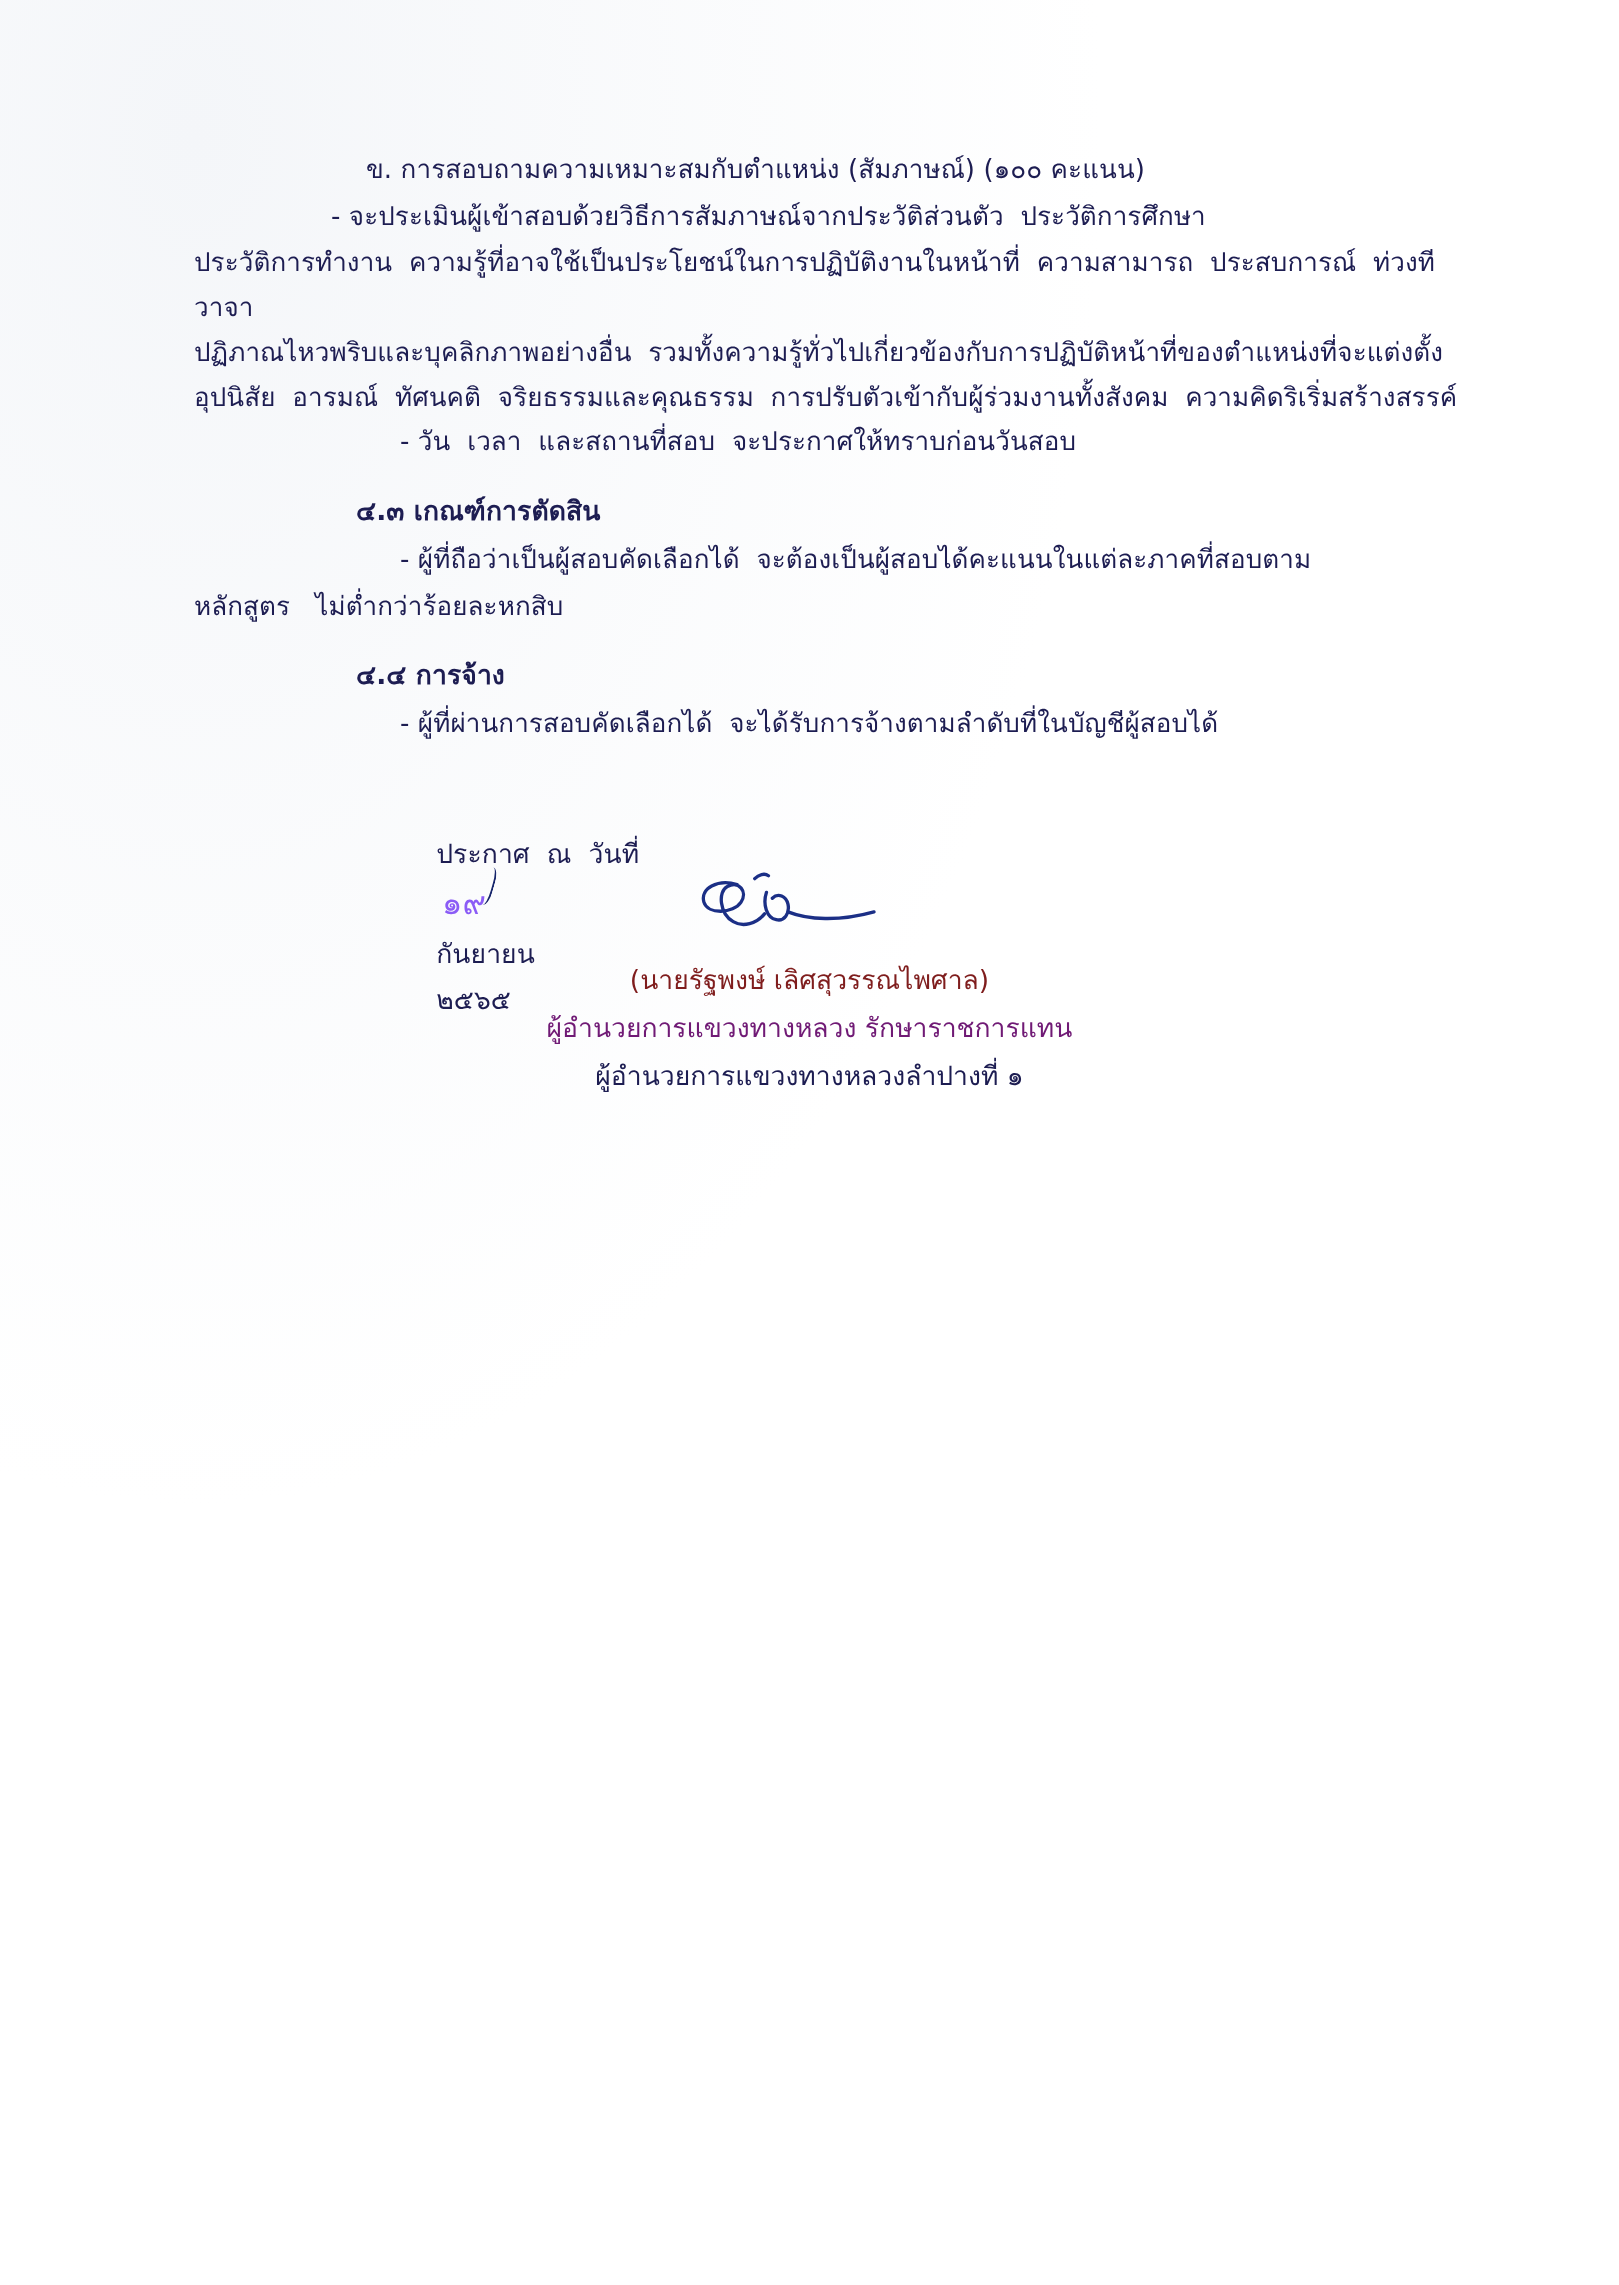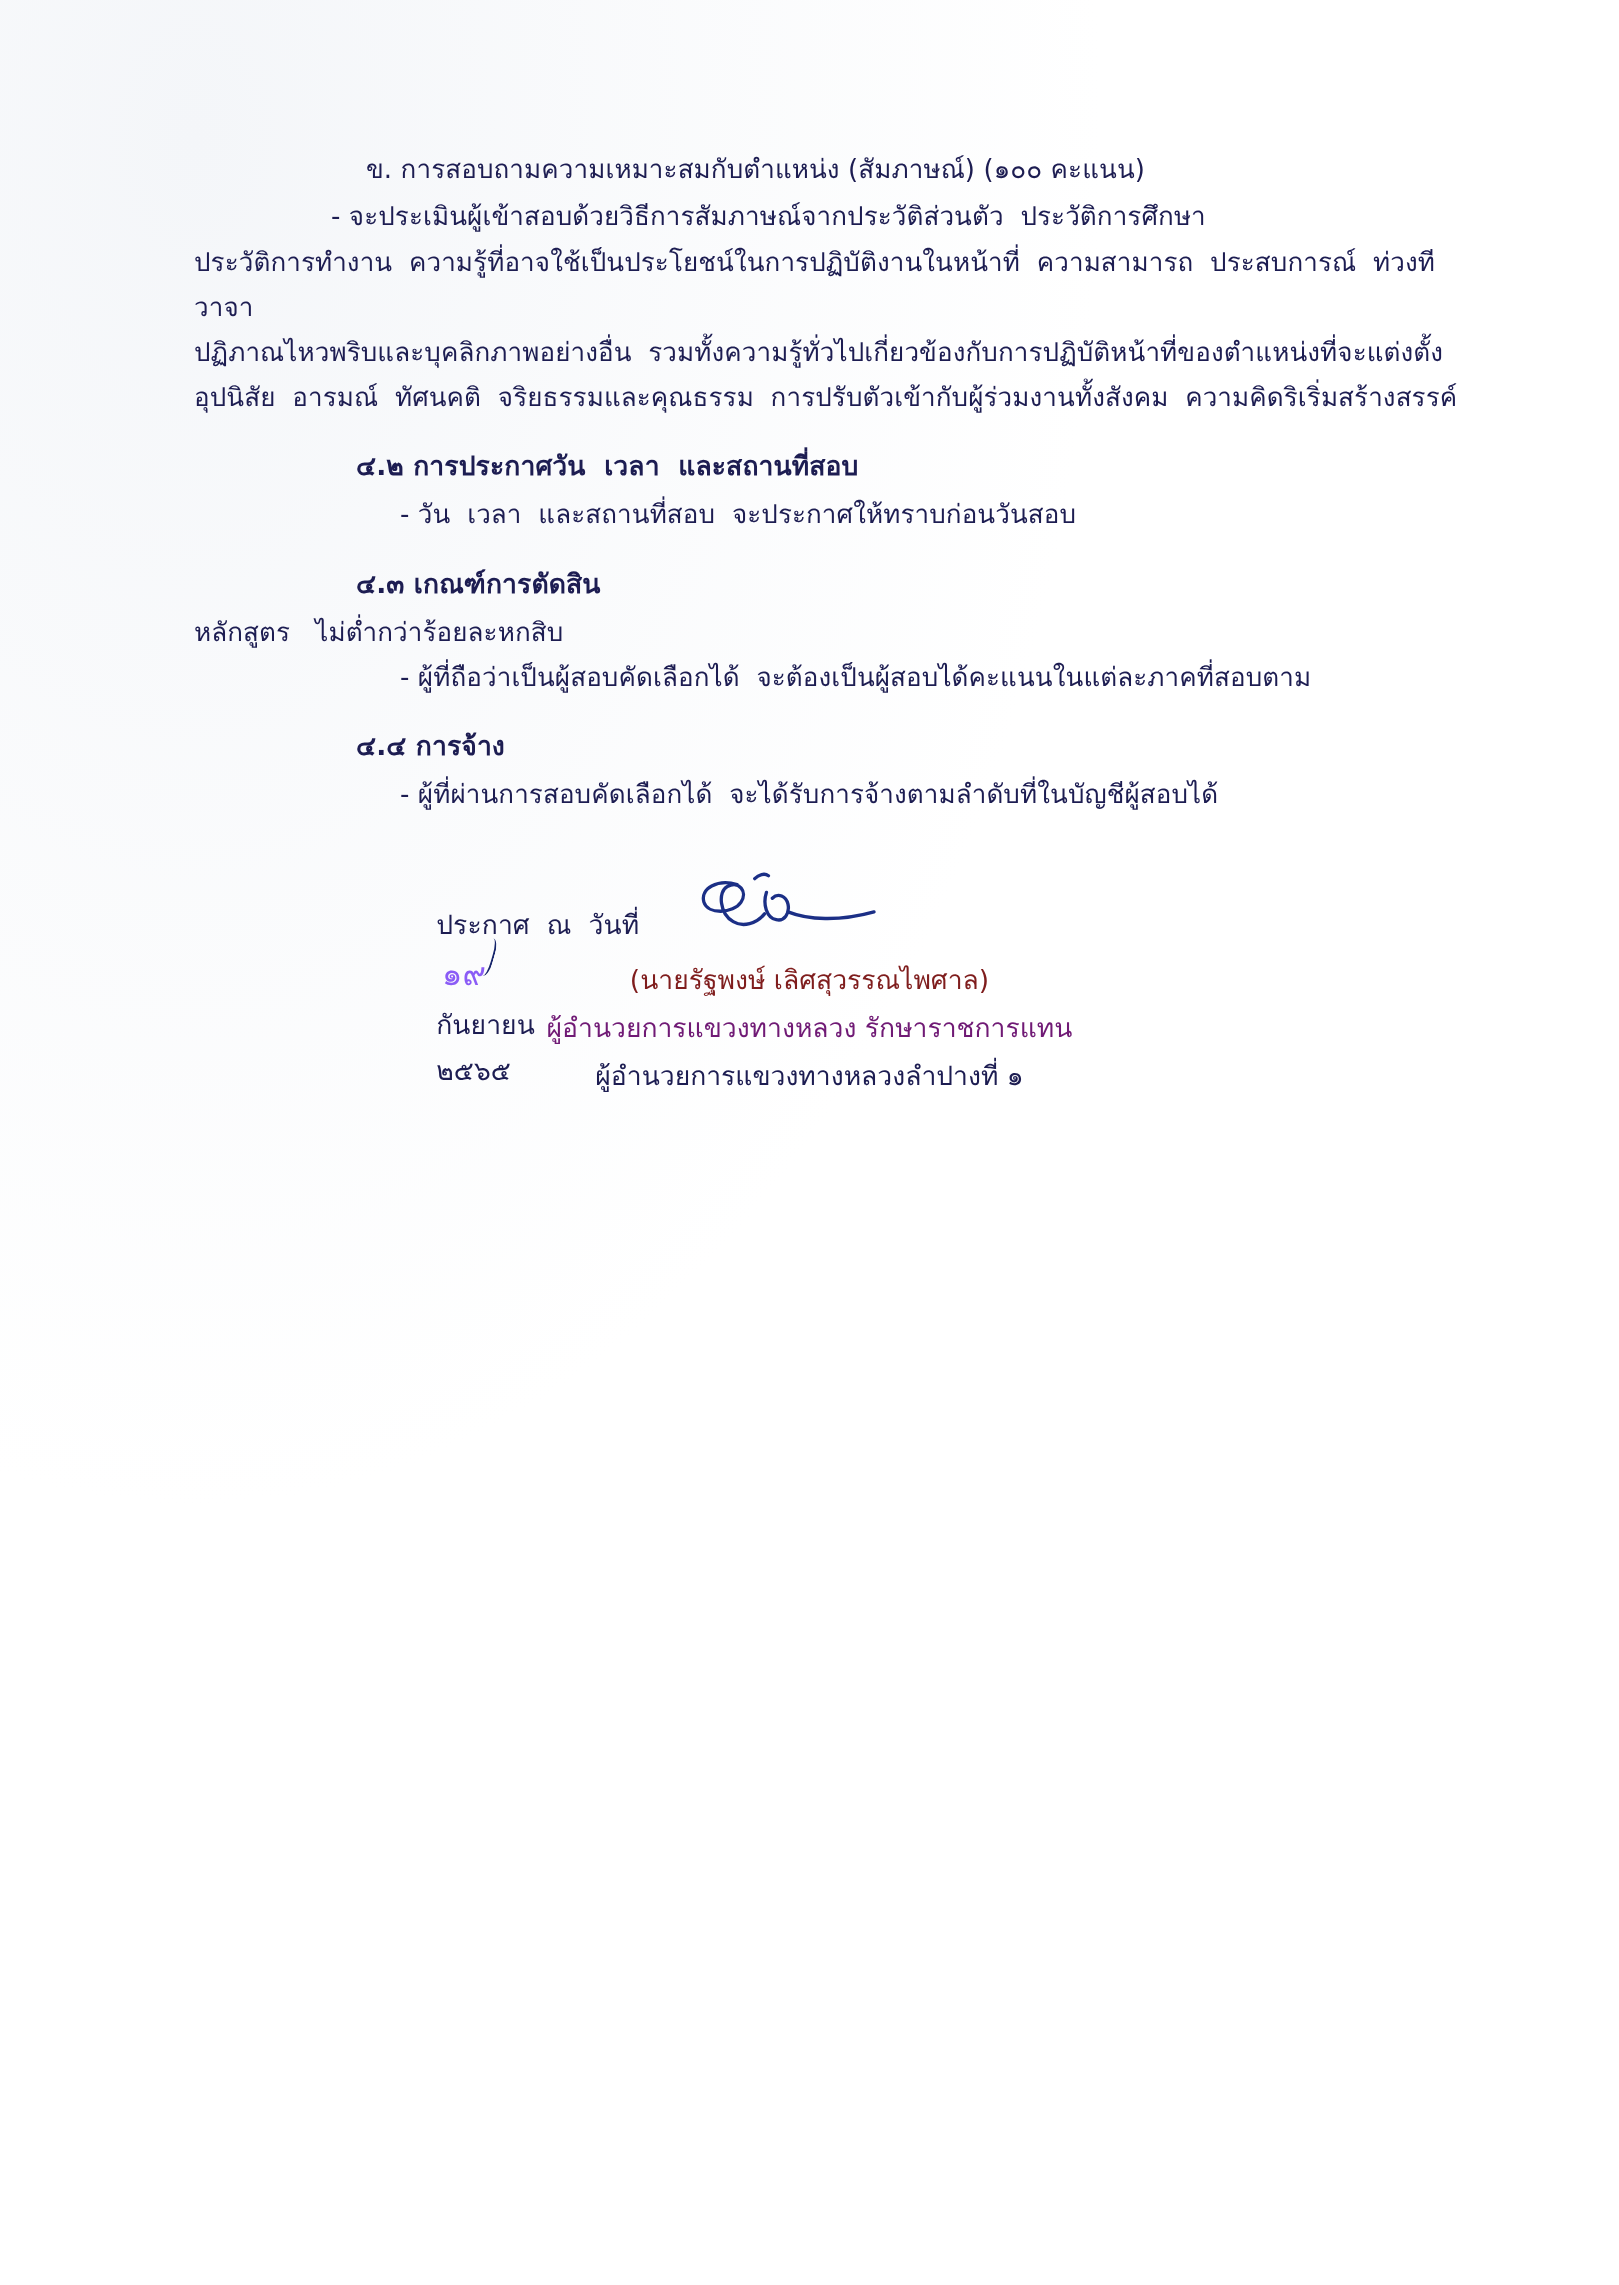--- a/index.html
+++ b/index.html
@@ -132,26 +132,25 @@
 <div class="sheet">
 
   <div class="content">
 
     <p class="p top-line">ข. การสอบถามความเหมาะสมกับตำแหน่ง (สัมภาษณ์) (๑๐๐ คะแนน)</p>
     <p class="p indent-1">- จะประเมินผู้เข้าสอบด้วยวิธีการสัมภาษณ์จากประวัติส่วนตัว  ประวัติการศึกษา</p>
     <p class="p block-just">ประวัติการทำงาน  ความรู้ที่อาจใช้เป็นประโยชน์ในการปฏิบัติงานในหน้าที่  ความสามารถ  ประสบการณ์  ท่วงทีวาจา</p>
     <p class="p block-just">ปฏิภาณไหวพริบและบุคลิกภาพอย่างอื่น  รวมทั้งความรู้ทั่วไปเกี่ยวข้องกับการปฏิบัติหน้าที่ของตำแหน่งที่จะแต่งตั้ง</p>
     <p class="p block-just">อุปนิสัย  อารมณ์  ทัศนคติ  จริยธรรมและคุณธรรม  การปรับตัวเข้ากับผู้ร่วมงานทั้งสังคม  ความคิดริเริ่มสร้างสรรค์</p>
 
-    <p class="p heading">๔.๒ การประกาศวัน  เวลา  และสถานที่สอบ</p>
     <p class="p sub">- วัน  เวลา  และสถานที่สอบ  จะประกาศให้ทราบก่อนวันสอบ</p>
 
     <p class="p heading">๔.๓ เกณฑ์การตัดสิน</p>
+    <p class="p sub">- ผู้ที่ถือว่าเป็นผู้สอบคัดเลือกได้  จะต้องเป็นผู้สอบได้คะแนนในแต่ละภาคที่สอบตาม</p>
     <p class="p cont">หลักสูตร   ไม่ต่ำกว่าร้อยละหกสิบ</p>
-    <p class="p sub">- ผู้ที่ถือว่าเป็นผู้สอบคัดเลือกได้  จะต้องเป็นผู้สอบได้คะแนนในแต่ละภาคที่สอบตาม</p>
 
     <p class="p heading">๔.๔ การจ้าง</p>
     <p class="p sub">- ผู้ที่ผ่านการสอบคัดเลือกได้  จะได้รับการจ้างตามลำดับที่ในบัญชีผู้สอบได้</p>
 
     <p class="p announce">
       <span>ประกาศ  ณ  วันที่</span>
       <span class="handwrite-date">๑๙</span>
       <span>กันยายน</span>
       <span>๒๕๖๕</span>
     </p>

